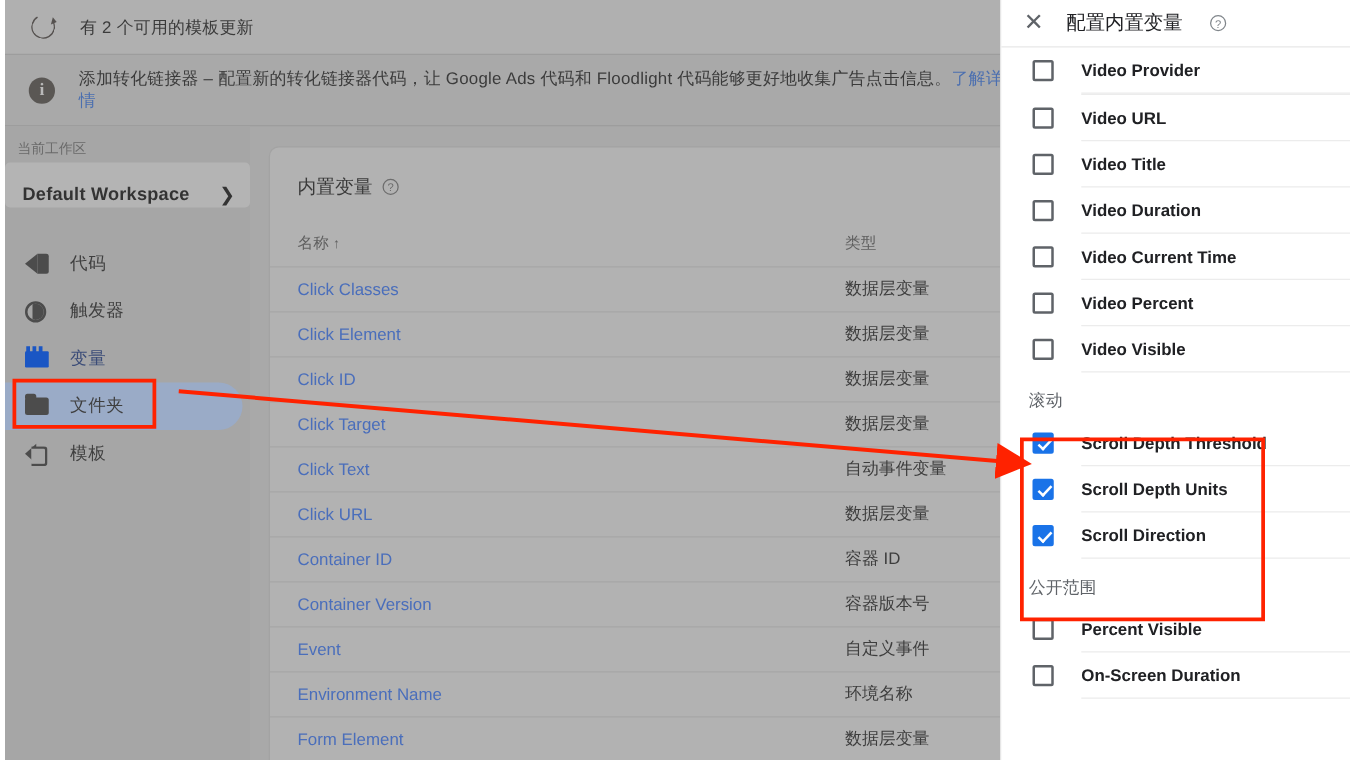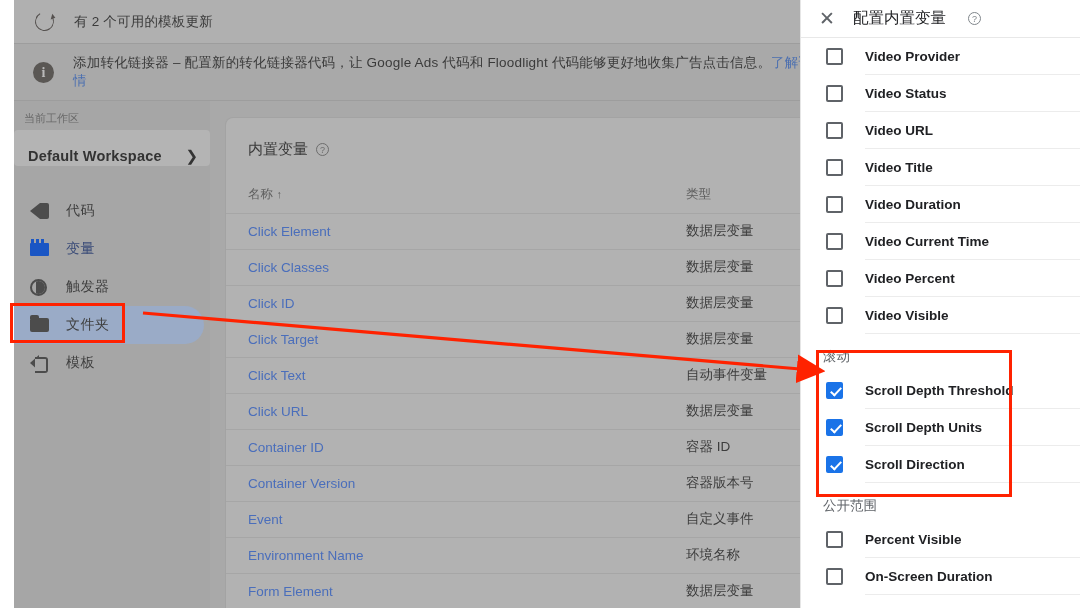--- a/index.html
+++ b/index.html
@@ -5,21 +5,21 @@
   * { box-sizing: border-box; margin: 0; padding: 0; }
   html, body {
     width: 1080px; height: 608px;
     font-family: "Liberation Sans", "DejaVu Sans", sans-serif;
     overflow: hidden; background: #ffffff;
   }
   #root { position: relative; width: 1080px; height: 608px; }
 
   
   .app-bg {
-    position: absolute; left: 14px; top: 0; width: 800px; height: 608px;
+    position: absolute; left: 4px; top: 0; width: 800px; height: 608px;
     background: #a9a9a9; overflow: hidden;
   }
 
   
   .notif {
     position: absolute; left: 0; width: 800px;
     display: flex; align-items: center;
     border-bottom: 1px solid #9d9d9d;
   }
   .notif-1 { top: 0; height: 44px; background: #b0b0b0; }
@@ -160,31 +160,31 @@
 
       <div class="nav-list">
         <div class="pill"></div>
 
         <div class="nav-item">
           <span class="nav-ico">
               <span class="ic-tag"></span>
             </span>
           <span class="nav-txt">代码</span>
         </div>
+        <div class="nav-item">
+          <span class="nav-ico">
+              <span class="ic-trigger"></span>
+            </span>
+          <span class="nav-txt">触发器</span>
+        </div>
         <div class="nav-item active">
           <span class="nav-ico">
               <span class="ic-var"></span>
             </span>
           <span class="nav-txt">变量</span>
-        </div>
-        <div class="nav-item">
-          <span class="nav-ico">
-              <span class="ic-trigger"></span>
-            </span>
-          <span class="nav-txt">触发器</span>
         </div>
         <div class="nav-item">
           <span class="nav-ico">
               <span class="ic-folder"></span>
             </span>
           <span class="nav-txt">文件夹</span>
         </div>
         <div class="nav-item">
           <span class="nav-ico">
               <span class="ic-template"></span>
@@ -204,25 +204,25 @@
           <tr>
             <th class="col-name">
               <span>名称</span>
               <span class="sort-arrow">↑</span>
             </th>
             <th class="col-type">类型</th>
           </tr>
         </thead>
         <tbody id="vt-body">
             <tr>
+              <td class="col-name"><span class="v-name">Click Classes</span></td>
+              <td class="col-type v-type">数据层变量</td>
+            </tr>
+            <tr>
               <td class="col-name"><span class="v-name">Click Element</span></td>
-              <td class="col-type v-type">数据层变量</td>
-            </tr>
-            <tr>
-              <td class="col-name"><span class="v-name">Click Classes</span></td>
               <td class="col-type v-type">数据层变量</td>
             </tr>
             <tr>
               <td class="col-name"><span class="v-name">Click ID</span></td>
               <td class="col-type v-type">数据层变量</td>
             </tr>
             <tr>
               <td class="col-name"><span class="v-name">Click Target</span></td>
               <td class="col-type v-type">数据层变量</td>
             </tr>
@@ -266,24 +266,20 @@
         <span>配置内置变量</span>
         <span class="help-ico2">?</span>
       </div>
     </div>
     <div id="panel-body">
         <div class="chk-row">
           <span class="chk"></span>
           <span class="chk-lbl">Video Provider</span>
         </div>
         <div class="chk-sep"></div>
-        <div class="chk-row">
-          <span class="chk"></span>
-          <span class="chk-lbl">Video Status</span>
-        </div>
         <div class="chk-sep"></div>
         <div class="chk-row">
           <span class="chk"></span>
           <span class="chk-lbl">Video URL</span>
         </div>
         <div class="chk-sep"></div>
         <div class="chk-row">
           <span class="chk"></span>
           <span class="chk-lbl">Video Title</span>
         </div>

